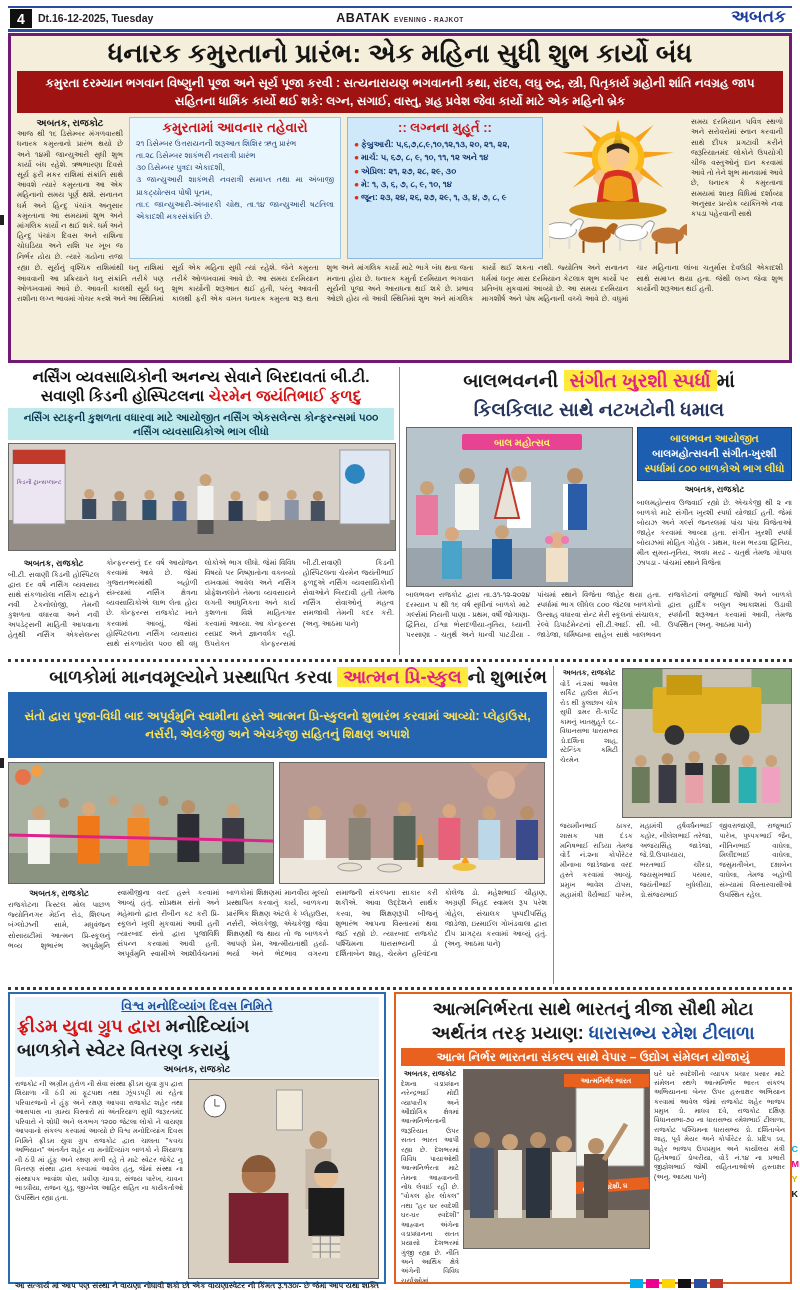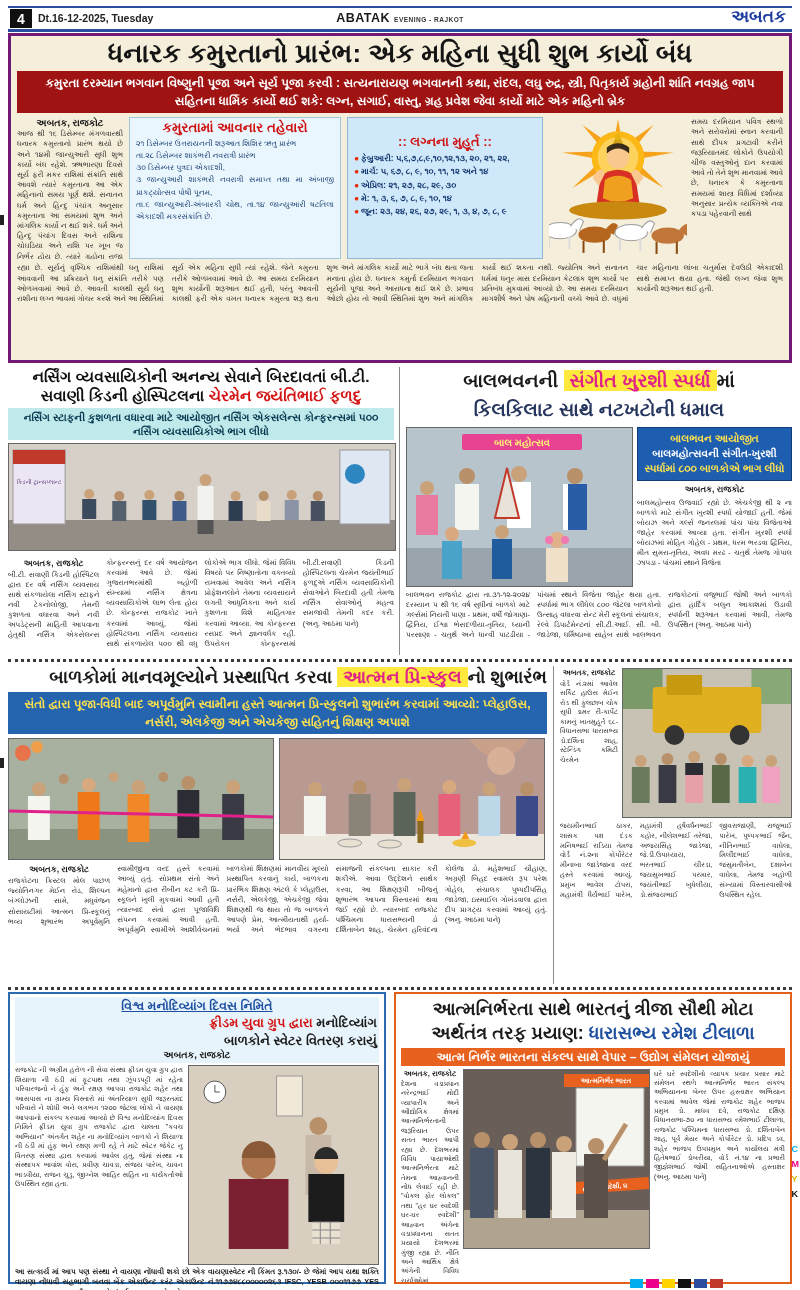--- a/index.html
+++ b/index.html
@@ -19,21 +19,21 @@
   .lead-h{font-size:26px;font-weight:bold;text-align:center;color:#141414;line-height:1.2;white-space:nowrap;}
   .redband{margin-top:2px;background:#a01313;color:#fff;font-size:12px;font-weight:bold;text-align:center;
            padding:3px 8px;line-height:1.5;}
   .lead-row{display:flex;gap:6px;margin-top:4px;height:142px;}
   .byline{font-size:9.5px;font-weight:bold;text-align:center;color:#111;}
   .bodytxt{font-size:7.3px;line-height:1.4;text-align:justify;color:#222;}
   .colA{width:106px;overflow:hidden;}
   .festbox{width:212px;background:#eaf6fd;border:1px solid #9ec7e0;padding:2px 6px;box-sizing:border-box;overflow:hidden;}
   .festbox h3{margin:0 0 2px 0;font-size:13.5px;color:#cf1212;text-align:center;font-weight:bold;}
   .festbox div{font-size:7.8px;color:#123a6e;line-height:1.55;text-align:justify;}
-  .muhbox{width:196px;background:#cfe9fa;border:1px solid #8fb8d8;padding:16px 6px;box-sizing:border-box;overflow:hidden;}
+  .muhbox{width:196px;background:#cfe9fa;border:1px solid #8fb8d8;padding:2px 6px;box-sizing:border-box;overflow:hidden;}
   .muhbox h3{margin:0 0 2px 0;font-size:13px;color:#cf1212;text-align:center;font-weight:bold;}
   .muhrow{font-size:8.3px;color:#12356e;line-height:1.6;font-weight:bold;}
   .muhrow .dot{color:#e03010;margin-right:2px;}
   .leadart{flex:1;display:flex;gap:4px;overflow:hidden;}
   .leadart svg{flex:1;height:100%;}
   .leadart .sidetxt{width:92px;overflow:hidden;}
   .lead-bottom{margin-top:4px;column-count:5;column-gap:8px;height:104px;overflow:hidden;
                font-size:7.3px;line-height:1.42;text-align:justify;color:#222;}
   
   .band{position:absolute;left:8px;width:784px;display:flex;box-sizing:border-box;}
@@ -57,32 +57,32 @@
   .balb .h{font-size:19px;font-weight:bold;text-align:center;line-height:1.5;}
   .balb-row{display:flex;gap:4px;margin-top:3px;}
   .bluebox{background:#1e5eb0;border:1px solid #123c78;padding:3px 4px;text-align:center;
            font-weight:bold;font-size:10.5px;line-height:1.45;}
   .bluebox .y{color:#ffe14d;}
   .bluebox .w{color:#ffffff;}
   
   .presch{width:546px;padding-right:6px;box-sizing:border-box;}
   .presch .h{font-size:18px;font-weight:bold;text-align:right;line-height:1.3;}
   .blueband{background:#2565b0;color:#ffe14d;font-weight:bold;font-size:12px;text-align:center;
-            padding:3px 6px;line-height:1.5;margin-top:3px;}
+            padding:15px 6px;line-height:1.5;margin-top:3px;}
   .ph-row{display:flex;gap:5px;margin-top:4px;}
   
   .ward{flex:1;padding-left:6px;box-sizing:border-box;overflow:hidden;}
   .ward .h{font-size:14.5px;font-weight:bold;text-align:center;line-height:1.45;color:#15162e;}
   .ward-row{display:flex;gap:4px;margin-top:2px;}
   .ward-left{width:58px;font-size:6.8px;line-height:1.4;text-align:justify;overflow:hidden;}
   
   .sweaterbox{width:378px;border:2.5px solid #2b6cb0;box-sizing:border-box;background:#fff;padding:3px 5px;}
   .sweater-head{background:#e8f4fc;padding:2px;}
   .kicker{color:#1d4fa0;font-weight:bold;font-size:12.5px;text-align:center;text-decoration:underline;}
-  .sweaterbox .h{font-size:13px;font-weight:bold;text-align:right;line-height:1.35;}
+  .sweaterbox .h{font-size:18px;font-weight:bold;text-align:left;line-height:1.35;}
   .sw-row{display:flex;gap:5px;margin-top:2px;}
   .sw-body{width:168px;font-size:6.9px;line-height:1.38;text-align:justify;overflow:hidden;}
   .bank{font-size:7.4px;line-height:1.4;text-align:justify;margin-top:2px;font-weight:bold;}
   .econbox{flex:1;border:2.5px solid #e2601a;box-sizing:border-box;background:#fff;padding:3px 5px;overflow:hidden;}
   .econbox .h{font-size:18px;font-weight:bold;text-align:center;line-height:1.35;}
   .orangeband{background:#e8611f;color:#fff;font-weight:bold;font-size:12px;text-align:center;padding:2px;margin-top:2px;}
   .ec-row{display:flex;gap:4px;margin-top:3px;}
   .ec-col{font-size:6.8px;line-height:1.38;text-align:justify;overflow:hidden;}
   
   .cmyk{position:absolute;right:1px;top:1145px;display:flex;flex-direction:column;gap:6px;

